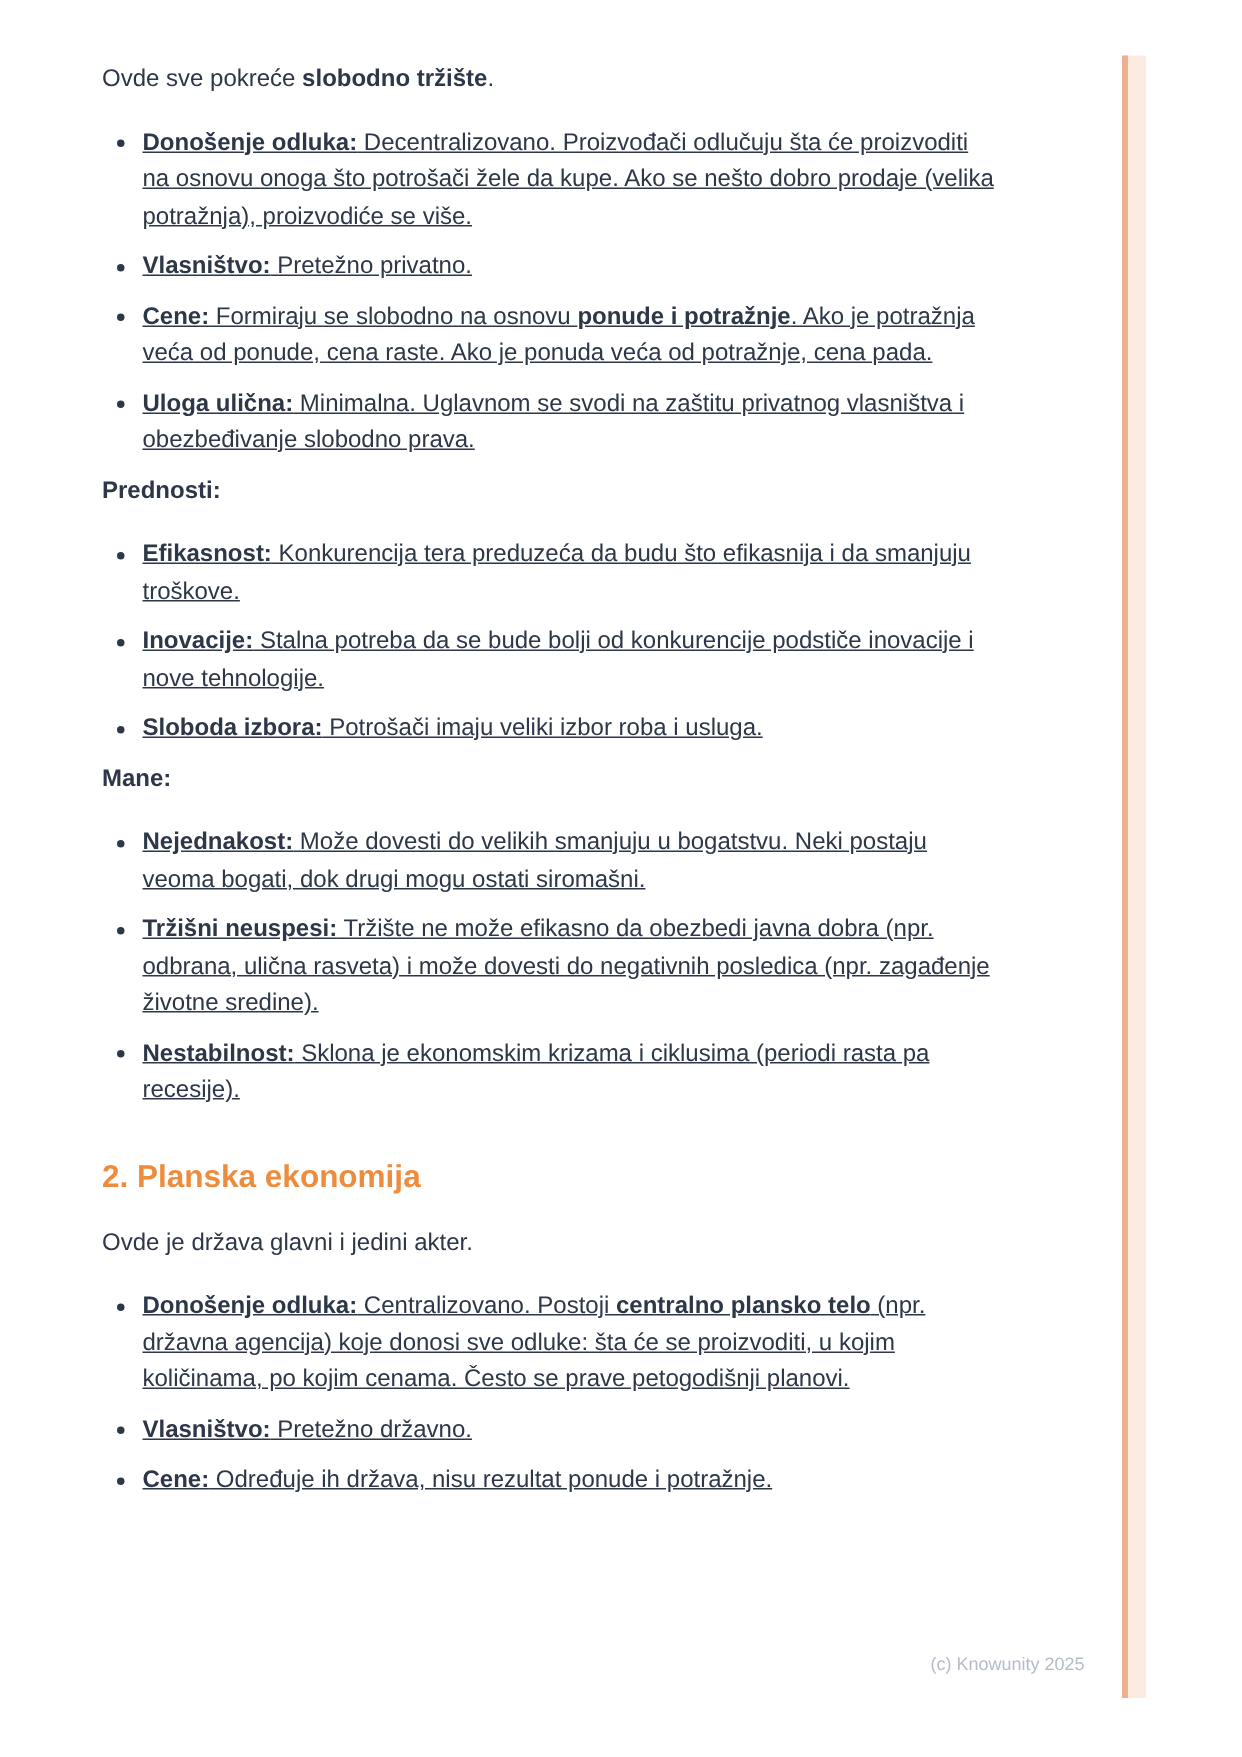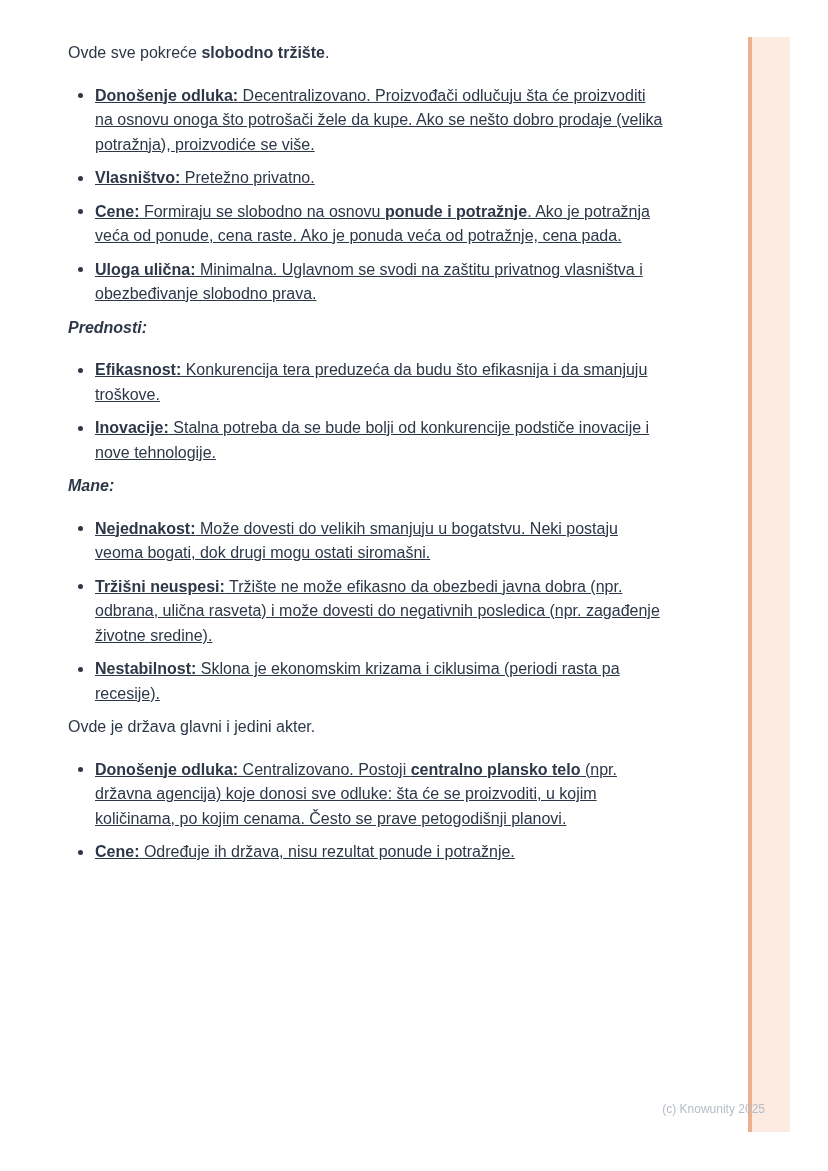--- a/index.html
+++ b/index.html
@@ -1,19 +1,19 @@
 <!DOCTYPE html>
 <html><head>
 <meta charset="utf-8">
 <style>
   html, body { margin: 0; padding: 0; background: #ffffff; }
 
   .page {
     position: relative;
-    width: 828px;
+    width: 764px;
     height: 1171px;
     background: #ffffff;
     overflow: hidden;
     font-family: "Liberation Sans", "DejaVu Sans", sans-serif;
     font-size: 16px;
     line-height: 24.5px;
     color: #2d3748;
   }
 
   .accent-bar {
@@ -29,21 +29,21 @@
 
   .content {
     position: absolute;
     top: 41px;
     left: 68px;
     width: 600px;
     z-index: 0;
   }
 
   .para  { margin: 0 0 18px 0; }
-  .label { margin: 0 0 18px 0; font-style: italic; }
+  .label { margin: 0 0 18px 0; }
   strong { font-weight: 700; color: #2d3748; }
 
   ul.list {
     list-style: none;
     margin: 0 0 9px 0;
     padding: 0 0 0 27px;
     text-decoration: underline;
   }
   li.item {
     position: relative;
@@ -65,21 +65,21 @@
     margin: 31px 0 18px 0;
     font-size: 21px;
     line-height: 28px;
     font-weight: 700;
     color: #ee8c3e;
   }
 
   .footer {
     position: absolute;
     top: 1102px;
-    right: 63px;
+    right: 41px;
     font-size: 12px;
     line-height: 15px;
     color: #b5bcc8;
     z-index: 2;
     white-space: nowrap;
   }
 </style>
 </head>
 <body>
 
@@ -96,35 +96,38 @@
       <li class="item"><strong>Vlasništvo:</strong><span> Pretežno privatno.</span></li>
       <li class="item"><strong>Cene:</strong><span> Formiraju se slobodno na osnovu </span><strong>ponude i potražnje</strong><span>. Ako je potražnja veća od ponude, cena raste. Ako je ponuda veća od potražnje, cena pada.</span></li>
       <li class="item"><strong>Uloga ulična:</strong><span> Minimalna. Uglavnom se svodi na zaštitu privatnog vlasništva i obezbeđivanje slobodno prava.</span></li>
     </ul>
 
     <p class="label"><strong>Prednosti:</strong></p>
 
     <ul class="list">
       <li class="item"><strong>Efikasnost:</strong><span> Konkurencija tera preduzeća da budu što efikasnija i da smanjuju troškove.</span></li>
       <li class="item"><strong>Inovacije:</strong><span> Stalna potreba da se bude bolji od konkurencije podstiče inovacije i nove tehnologije.</span></li>
+      <li class="item"><strong>Sloboda izbora:</strong><span> Potrošači imaju veliki izbor roba i usluga.</span></li>
     </ul>
 
     <p class="label"><strong>Mane:</strong></p>
 
     <ul class="list">
       <li class="item"><strong>Nejednakost:</strong><span> Može dovesti do velikih smanjuju u bogatstvu. Neki postaju veoma bogati, dok drugi mogu ostati siromašni.</span></li>
       <li class="item"><strong>Tržišni neuspesi:</strong><span> Tržište ne može efikasno da obezbedi javna dobra (npr. odbrana, ulična rasveta) i može dovesti do negativnih posledica (npr. zagađenje životne sredine).</span></li>
       <li class="item"><strong>Nestabilnost:</strong><span> Sklona je ekonomskim krizama i ciklusima (periodi rasta pa recesije).</span></li>
     </ul>
 
+    <h2 class="section-heading">2. Planska ekonomija</h2>
 
     <p class="para">Ovde je država glavni i jedini akter.</p>
 
     <ul class="list">
       <li class="item"><strong>Donošenje odluka:</strong><span> Centralizovano. Postoji </span><strong>centralno plansko telo</strong><span> (npr. državna agencija) koje donosi sve odluke: šta će se proizvoditi, u kojim količinama, po kojim cenama. Često se prave petogodišnji planovi.</span></li>
+      <li class="item"><strong>Vlasništvo:</strong><span> Pretežno državno.</span></li>
       <li class="item"><strong>Cene:</strong><span> Određuje ih država, nisu rezultat ponude i potražnje.</span></li>
     </ul>
 
   </main>
 
   <div class="footer">(c) Knowunity 2025</div>
 
 </div>
 
 </body></html>

